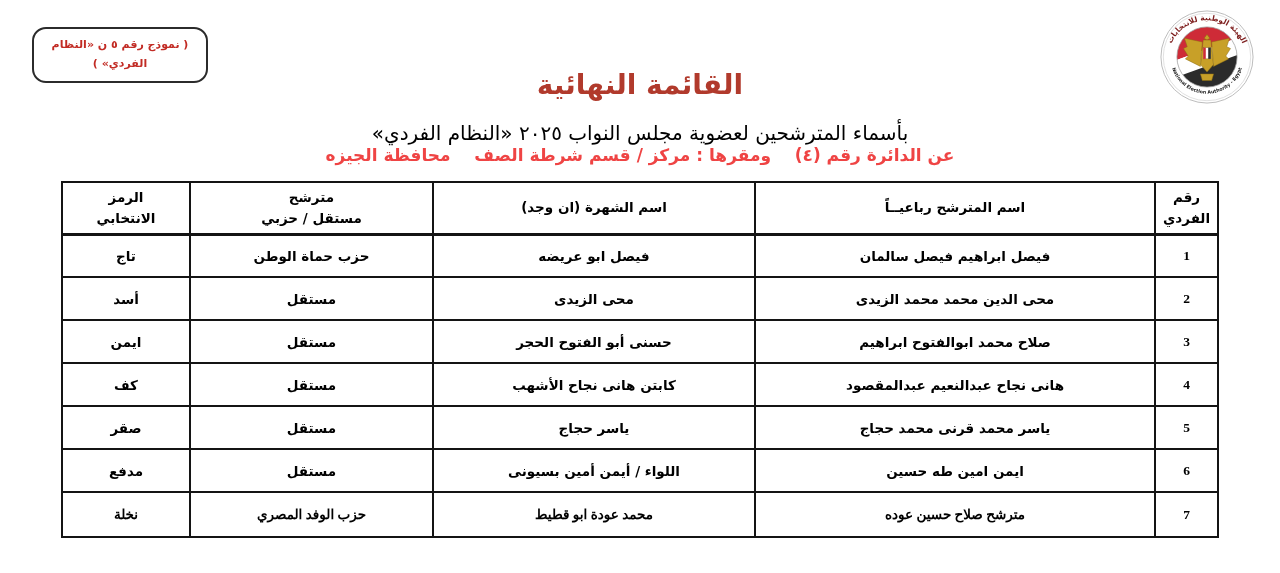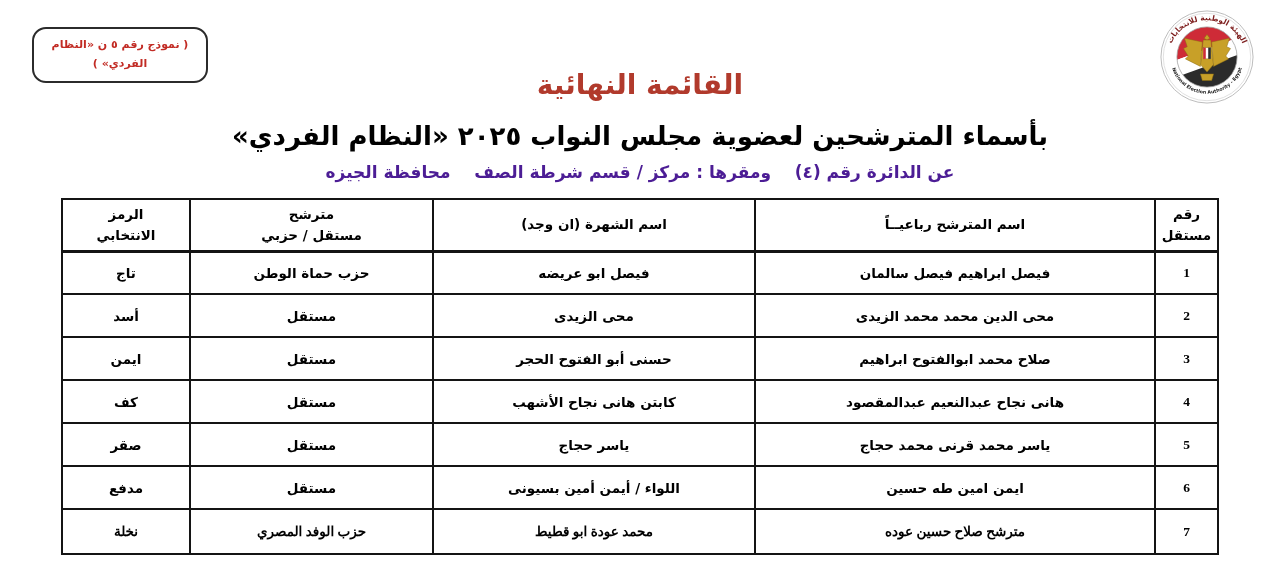--- a/index.html
+++ b/index.html
@@ -38,26 +38,25 @@
   .doc-header { padding-top:68px; text-align:center; direction:rtl; }
   .doc-title {
     color:#b13a2c;
     font-size:28px;
     font-weight:bold;
     letter-spacing:1px;
     margin-bottom:20px;
   }
   .doc-subtitle {
     color:#000000;
-    font-size:26px;
-    font-weight:bold;
-    margin-bottom:11px;
+    font-size:20px;
+    font-weight:normal;
   }
   .doc-district {
-    color:#4c1d95;
+    color:#ef4444;
     font-size:17px;
     font-weight:bold;
     white-space:pre;
     margin-bottom:16px;
   }
 
   
   table.candidates {
     width:1156px;
     margin:0 auto;
@@ -147,21 +146,21 @@
     <colgroup>
       <col style="width:63px">
         <col style="width:400px">
         <col style="width:322px">
         <col style="width:243px">
         <col style="width:128px">
     </colgroup>
     <thead>
       <tr>
         <th>رقم
-مستقل</th>
+الفردي</th>
         <th>اسم المترشح رباعيــاً</th>
         <th>اسم الشهرة (ان وجد)</th>
         <th>مترشح
 مستقل / حزبي</th>
         <th>الرمز
 الانتخابي</th>
       </tr>
     </thead>
     <tbody>
       <tr>

